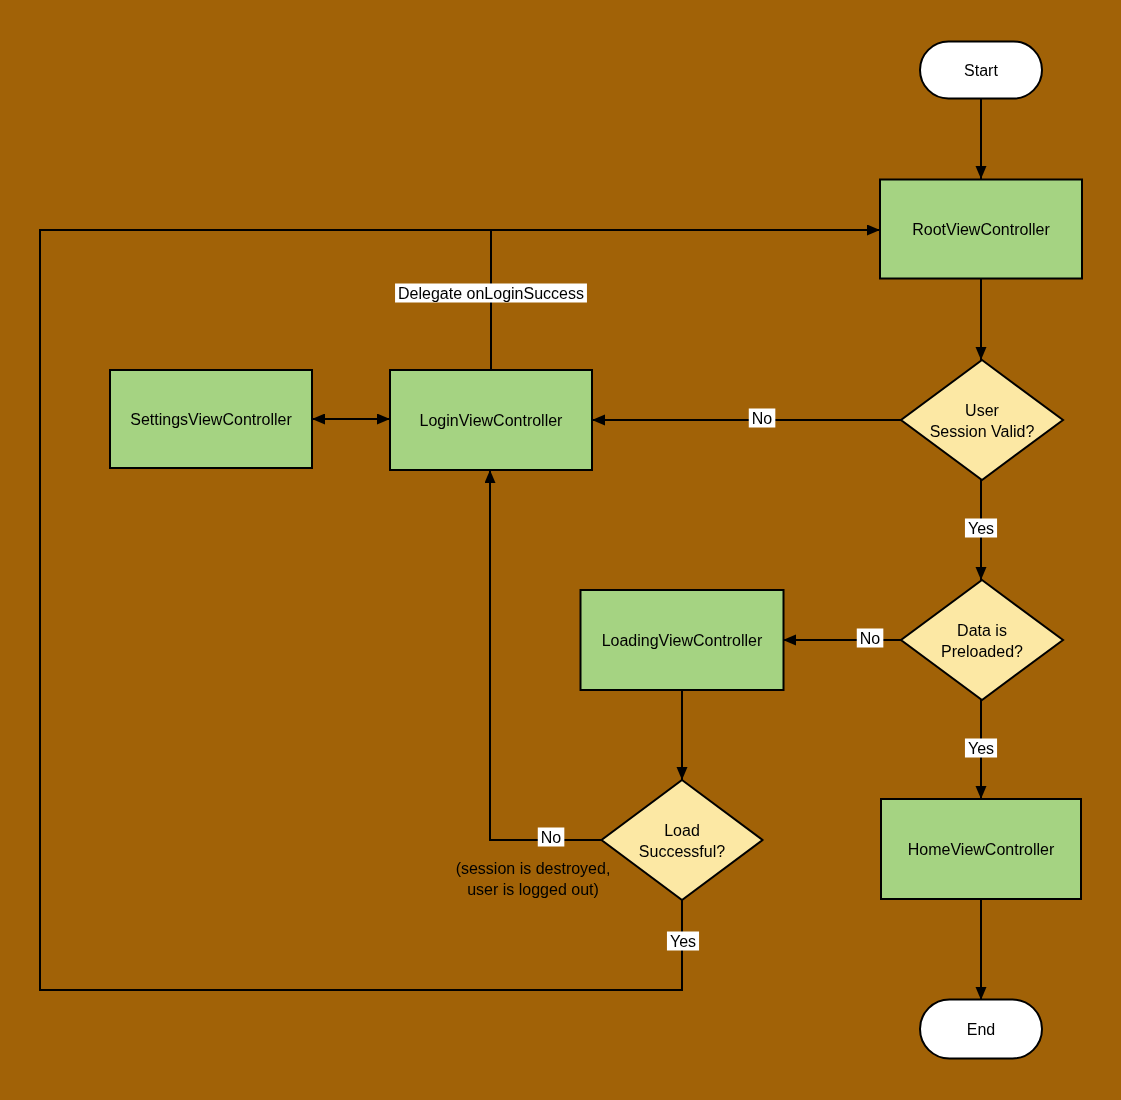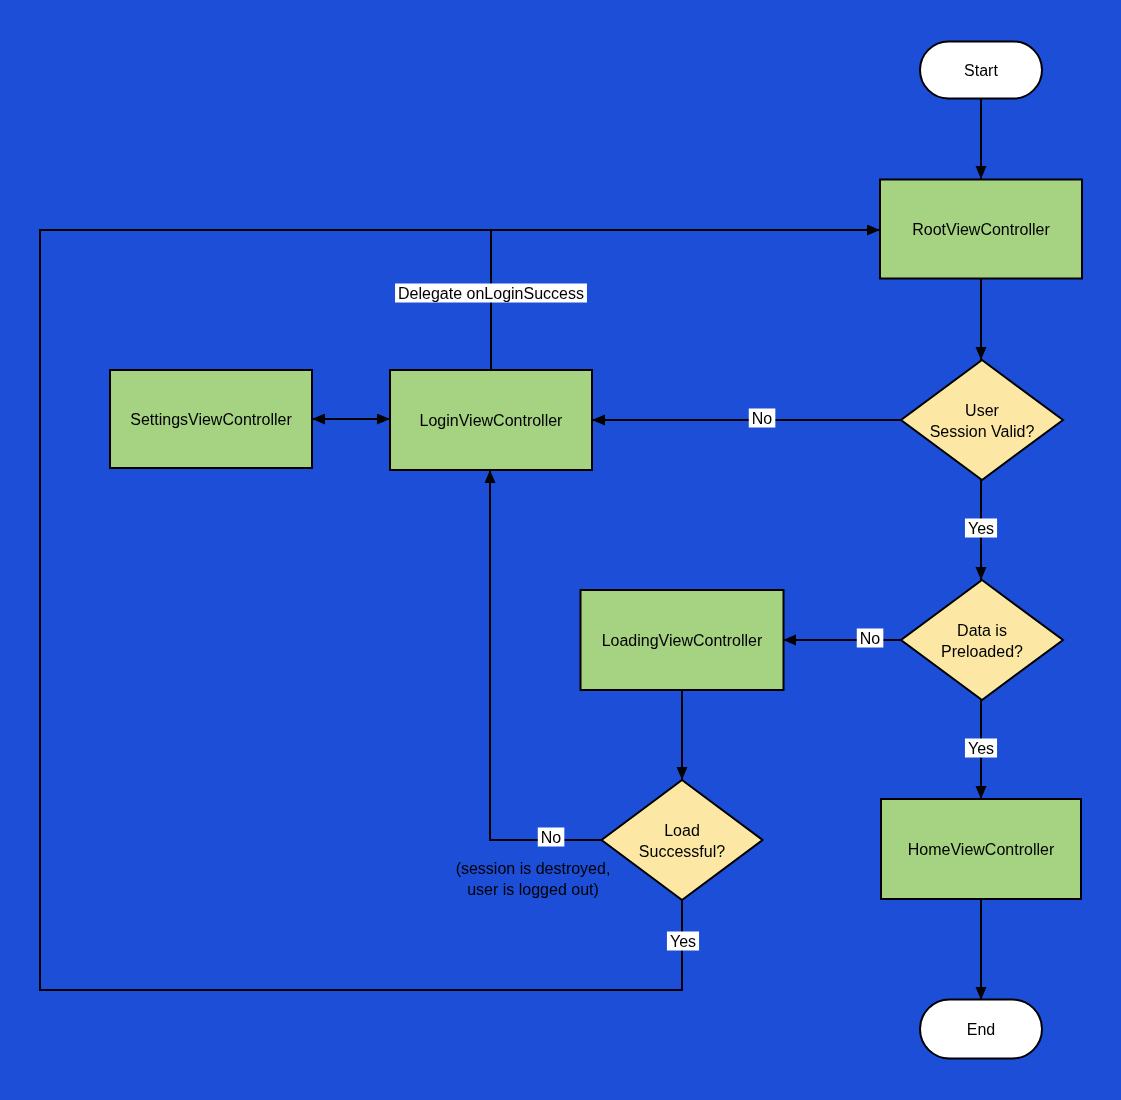--- a/index.html
+++ b/index.html
@@ -4,21 +4,21 @@
 <style>
   html, body {
     margin: 0;
     padding: 0;
     background: #ffffff;
   }
   .stage {
     position: relative;
     width: 1121px;
     height: 1100px;
-    background: #1d4ed8;
+    background: #a16207;
     font-family: "Liberation Sans", sans-serif;
   }
   svg text {
     font-family: "Liberation Sans", sans-serif;
     fill: #000000;
   }
 </style>
 </head>
 <body>
 

